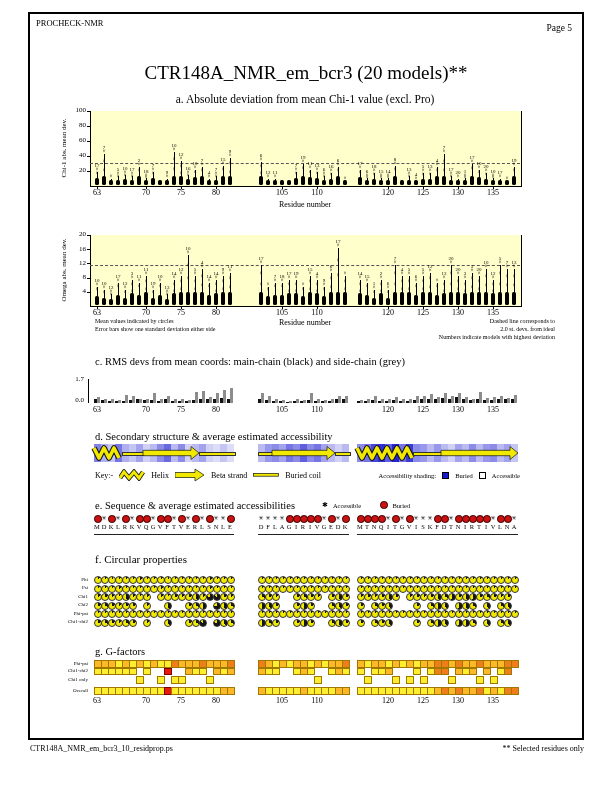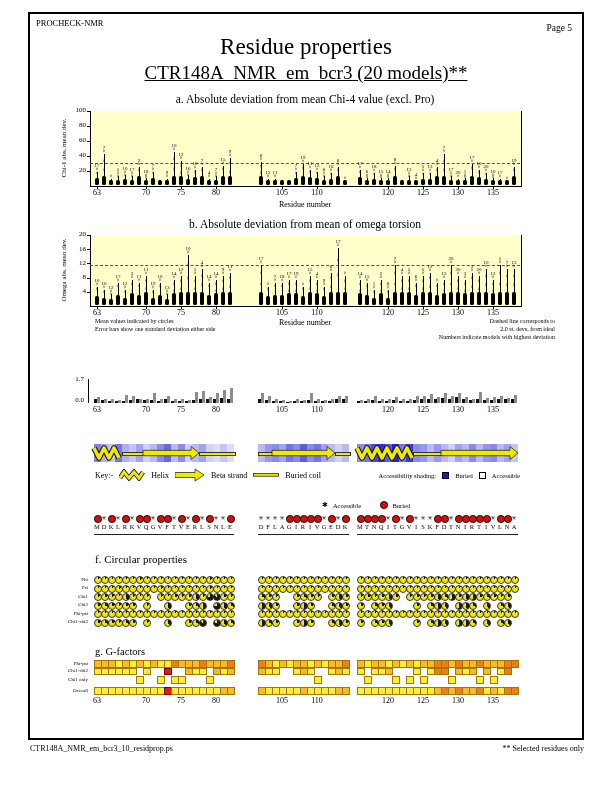--- a/index.html
+++ b/index.html
@@ -5,21 +5,21 @@
   html,body{margin:0;padding:0;background:#e8e8e8;}
   #page{position:relative;width:612px;height:792px;background:#ffffff;
         font-family:"Liberation Serif",serif;color:#000;overflow:hidden;}
   .abs{position:absolute;}
   .ctr{text-align:center;}
   .rgt{text-align:right;}
   #border-box{left:28px;top:12px;width:552px;height:724px;border:2px solid #000;}
   #hdr-left{left:36px;top:18px;font-size:8.5px;}
   #hdr-right{left:460px;top:23px;width:112px;font-size:9.5px;text-align:right;}
   #main-title{left:0;top:34px;width:612px;font-size:23px;}
-  #sub-title{left:0;top:62px;width:612px;font-size:19px;text-decoration:underline;}
+  #sub-title{left:0;top:62px;width:612px;font-size:19px;}
   .panel-title-c{left:90px;width:430px;font-size:11.5px;text-align:center;}
   .panel-title-l{left:95px;font-size:10.5px;}
   .plotbox{background:#ffffcc;border:0.8px solid #000;border-top:none;}
   .vlabel{width:80px;text-align:center;font-size:7px;transform:rotate(-90deg);white-space:nowrap;}
   .dashline{border-top:1px dashed #555;height:0;}
   .note{font-size:6px;}
   .keyrow{display:flex;align-items:center;gap:6px;font-size:8px;}
   .ksm{font-size:6.5px;}
   .sq{width:5px;height:5px;border:0.6px solid #000;display:inline-block;}
   #ftr-left{left:30px;top:744px;font-size:8px;}
@@ -27,44 +27,44 @@
 </style>
 </head>
 <body>
 
 <div id="page">
   <div id="border-box" class="abs"></div>
 
   <div id="hdr-left" class="abs">PROCHECK-NMR</div>
   <div id="hdr-right" class="abs">Page  5</div>
 
-  <div id="main-title" class="abs ctr">Residue properties</div>
   <div id="sub-title" class="abs ctr">CTR148A_NMR_em_bcr3 (20 models)**</div>
 
-  <div class="abs panel-title-c" style="top:93px;">a. Absolute deviation from mean Chi-4 value (excl. Pro)</div>
+  <div class="abs panel-title-c" style="top:93px;">a. Absolute deviation from mean Chi-1 value (excl. Pro)</div>
   <div class="abs plotbox" style="left:90px;top:111px;width:430px;height:75px;"></div>
   <div class="abs vlabel" style="left:24px;top:144px;">Chi-1 abs. mean dev.</div>
   <div class="abs dashline" style="left:90px;top:163px;width:430px;"></div>
   <div class="abs ctr" style="left:90px;top:200px;width:430px;font-size:8px;">Residue number</div>
 
-  <div class="abs panel-title-c" style="top:218px;">b. Absolute deviation from mean of omega torsion</div>
   <div class="abs plotbox" style="left:90px;top:235px;width:430px;height:71px;"></div>
   <div class="abs vlabel" style="left:24px;top:266px;">Omega abs. mean dev.</div>
   <div class="abs dashline" style="left:90px;top:265px;width:430px;"></div>
   <div class="abs ctr" style="left:90px;top:318px;width:430px;font-size:8px;">Residue number</div>
   <div class="abs note" style="left:95px;top:318px;">Mean values indicated by circles</div>
   <div class="abs note" style="left:95px;top:326px;">Error bars show one standard deviation either side</div>
   <div class="abs note rgt" style="left:355px;top:318px;width:200px;">Dashed line corresponds to</div>
   <div class="abs note rgt" style="left:355px;top:326px;width:200px;">2.0 st. devs. from ideal</div>
   <div class="abs note rgt" style="left:355px;top:334px;width:200px;">Numbers indicate models with highest deviation</div>
 
+  <div class="abs panel-title-l" style="top:356px;">c. RMS devs from mean coords: main-chain (black) and side-chain (grey)</div>
   <div class="abs" style="left:87.5px;top:379px;width:0.8px;height:24px;background:#000;"></div>
   <div class="abs rgt" style="left:58px;top:375px;width:26px;font-size:7px;">1.7</div>
   <div class="abs rgt" style="left:58px;top:396px;width:26px;font-size:7px;">0.0</div>
 
+  <div class="abs panel-title-l" style="top:431px;">d. Secondary structure &amp; average estimated accessibility</div>
   <div class="abs keyrow" style="left:95px;top:468px;width:425px;">
     <span>Key:-</span>
     <svg width="26" height="12">
       <polyline points="1,9 5,3 10,9 15,3 20,9 24,3" fill="none" stroke="#111" stroke-width="4.6"></polyline>
       <polyline points="1,9 5,3 10,9 15,3 20,9 24,3" fill="none" stroke="#f2e900" stroke-width="3"></polyline>
     </svg>
     <span>Helix</span>
     <svg width="30" height="14">
       <polygon points="0,4.5 20,4.5 20,1 29,7 20,13 20,9.5 0,9.5" fill="#f2e900" stroke="#111" stroke-width="0.7"></polygon>
     </svg>
@@ -73,20 +73,21 @@
       <rect x="0.5" y="4.4" width="25" height="2.8" fill="#f2e900" stroke="#111" stroke-width="0.7"></rect>
     </svg>
     <span>Buried coil</span>
     <span class="ksm" style="margin-left:auto;">Accessibility shading:</span>
     <span class="sq" style="background:#1919d2;"></span>
     <span class="ksm">Buried</span>
     <span class="sq" style="background:#ffffff;"></span>
     <span class="ksm">Accessible</span>
   </div>
 
+  <div class="abs panel-title-l" style="top:500px;">e. Sequence &amp; average estimated accessibilities</div>
   <div class="abs keyrow" style="left:322px;top:501px;font-size:6.5px;gap:5px;">
     <span style="font-size:7px;">✱</span>
     <span>Accessible</span>
     <span style="width:5.5px;height:5.5px;border-radius:50%;background:#cc1111;border:0.5px solid #300;display:inline-block;margin-left:14px;"></span>
     <span>Buried</span>
   </div>
 
   <div class="abs panel-title-l" style="top:553px;font-size:11px;">f. Circular properties</div>
 
   <div class="abs panel-title-l" style="top:646px;">g. G-factors</div>

